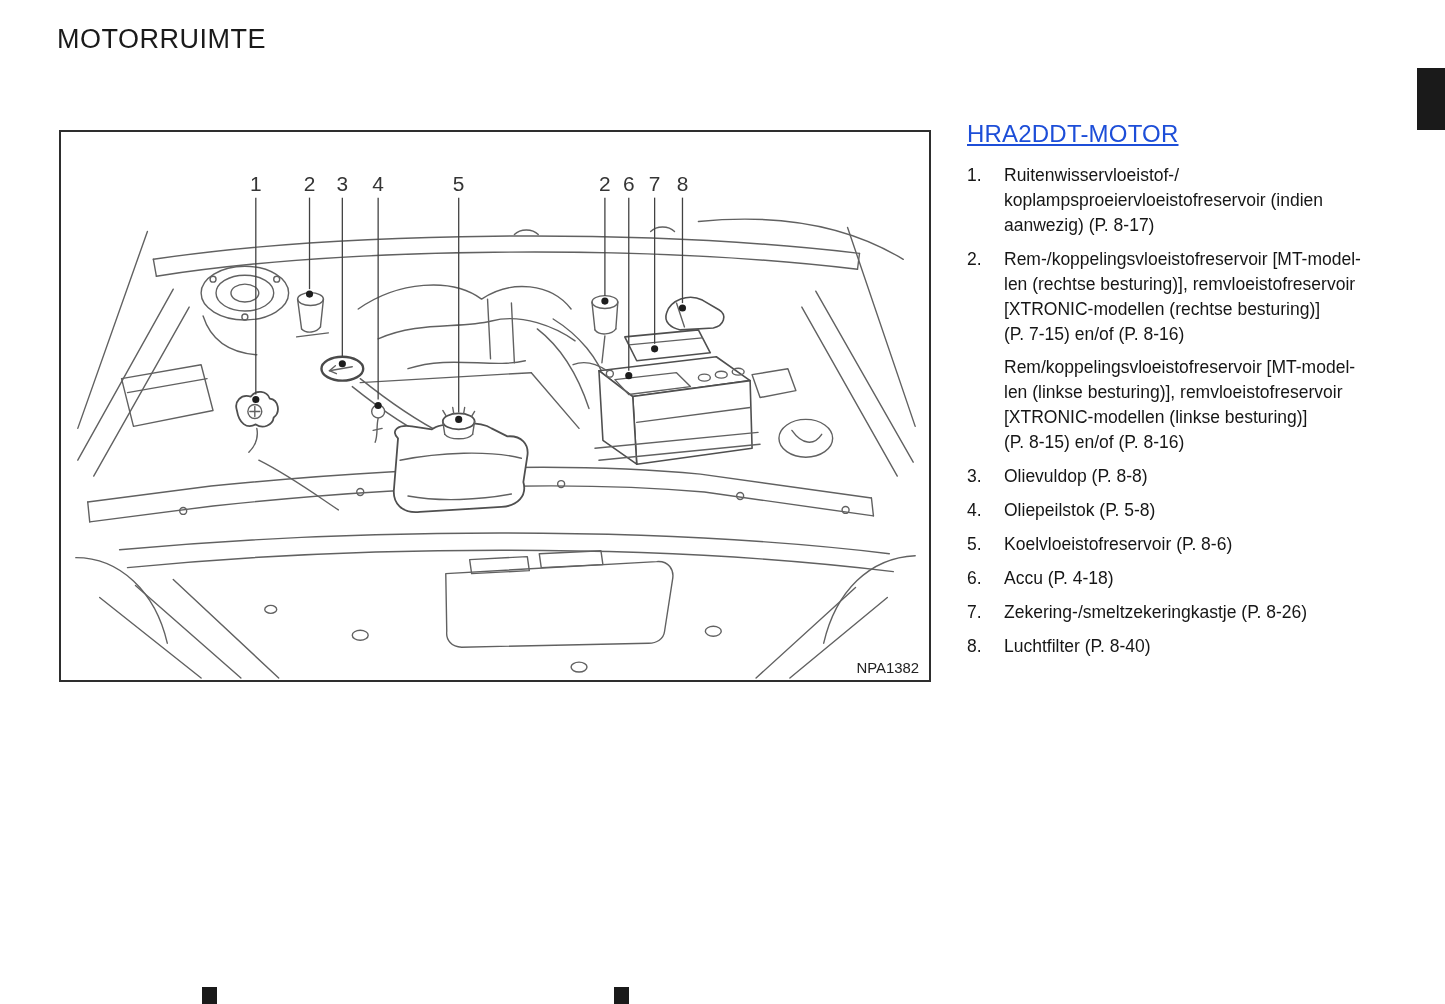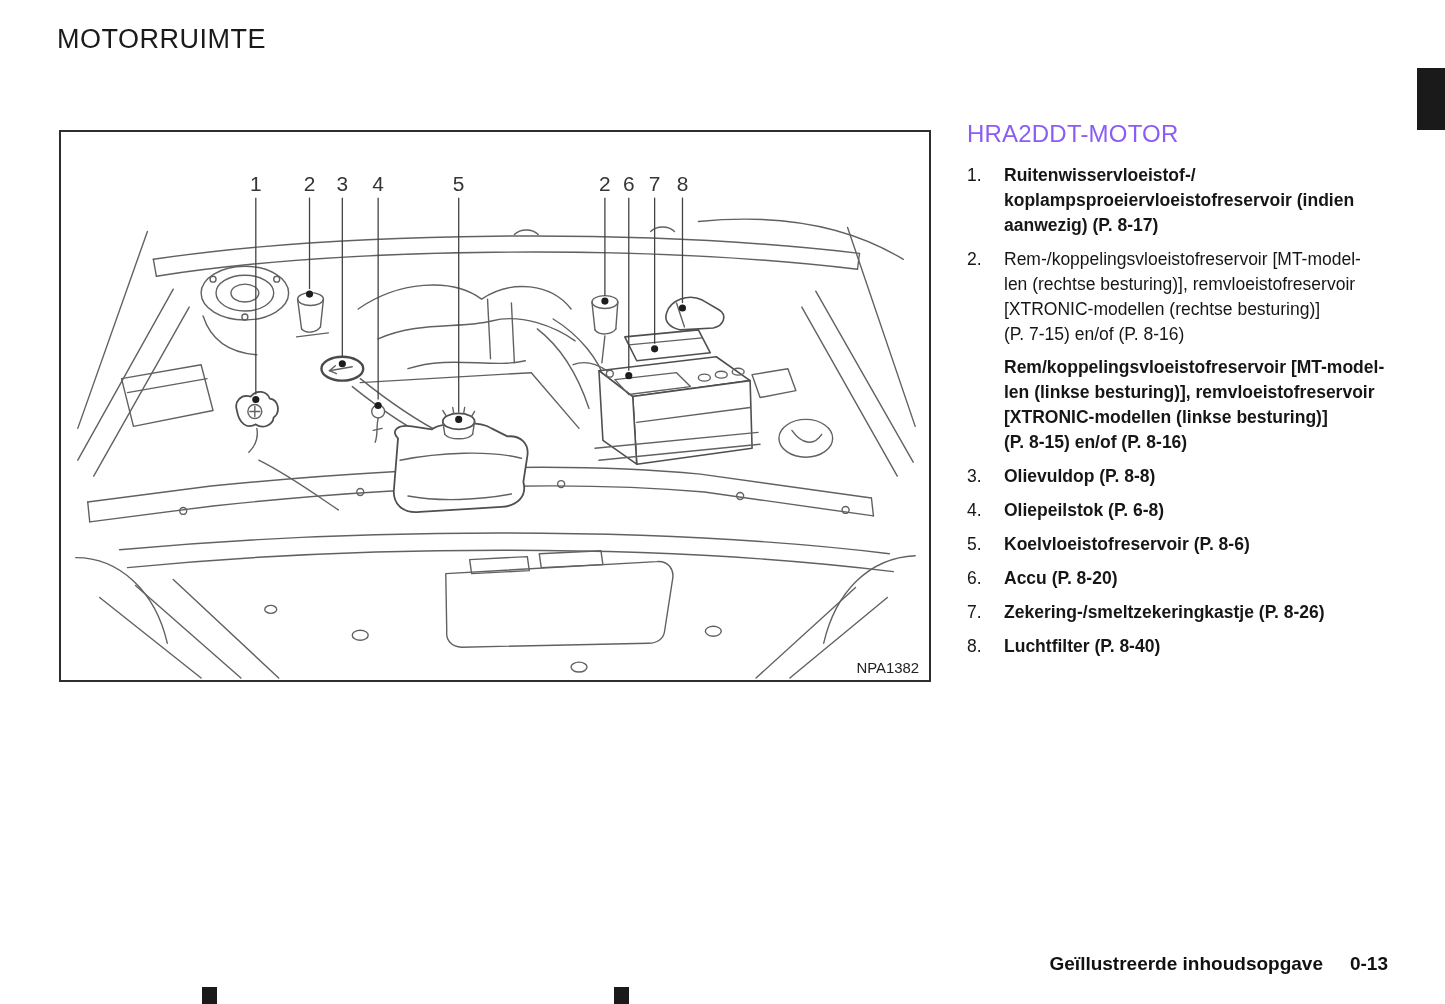--- a/index.html
+++ b/index.html
@@ -16,26 +16,26 @@
   .art{stroke:#616161;stroke-width:1.4;fill:none;stroke-linecap:round;stroke-linejoin:round;}
   .art-bold{stroke:#4a4a4a;stroke-width:2.4;fill:#fff;stroke-linecap:round;stroke-linejoin:round;}
   .art-med{stroke:#4f4f4f;stroke-width:1.8;fill:#fff;stroke-linecap:round;stroke-linejoin:round;}
   .art-fill{fill:#ffffff;stroke:#4f4f4f;stroke-width:1.6;stroke-linejoin:round;}
   .leader{stroke:#424242;stroke-width:1.3;fill:none;}
   .dot{fill:#1d1d1d;stroke:none;}
   .callout-num{font-family:"Liberation Sans",sans-serif;font-size:21px;fill:#353535;}
   .fig-code{font-family:"Liberation Sans",sans-serif;font-size:15px;fill:#222;}
 
   .legend{position:absolute;left:967px;top:120px;width:424px;}
-  .legend h2{margin:0 0 15px 0;font-size:24px;font-weight:500;color:#8b5cf6;letter-spacing:.2px;}
+  .legend h2{margin:0 0 15px 0;font-size:24px;font-weight:500;color:#1d4ed8;letter-spacing:.2px;text-decoration:underline;}
   .li{display:flex;margin-bottom:9px;font-size:17.5px;line-height:25px;color:#161616;}
   .li .num{width:37px;flex:0 0 37px;}
   .li .txt{flex:1;}
   .para{white-space:pre-line;margin:0 0 6px 0;}
-  .para:last-child{margin-bottom:0;font-weight:bold;}
+  .para:last-child{margin-bottom:0;}
 
   .footer{position:absolute;right:57px;top:953px;font-size:19px;font-weight:700;color:#111;}
   .footer .pg{margin-left:27px;font-weight:700;}
 
   .mark{position:absolute;background:#1a1a1a;}
   .mark-1{left:202px;top:987px;width:15px;height:17px;}
   .mark-2{left:614px;top:987px;width:15px;height:17px;}
   .side-tab{position:absolute;left:1417px;top:68px;width:28px;height:62px;background:#1a1a1a;}
 </style>
 </head>
@@ -275,54 +275,51 @@
     <div class="li">
       <span class="num">3.</span>
       <div class="txt">
           <div class="para">Olievuldop (P. 8-8)</div>
         </div>
     </div>
 
     <div class="li">
       <span class="num">4.</span>
       <div class="txt">
-          <div class="para">Oliepeilstok (P. 6-8)</div>
+          <div class="para">Oliepeilstok (P. 5-8)</div>
         </div>
     </div>
 
     <div class="li">
       <span class="num">5.</span>
       <div class="txt">
           <div class="para">Koelvloeistofreservoir (P. 8-6)</div>
         </div>
     </div>
 
     <div class="li">
       <span class="num">6.</span>
       <div class="txt">
-          <div class="para">Accu (P. 8-20)</div>
+          <div class="para">Accu (P. 4-18)</div>
         </div>
     </div>
 
     <div class="li">
       <span class="num">7.</span>
       <div class="txt">
           <div class="para">Zekering-/smeltzekeringkastje (P. 8-26)</div>
         </div>
     </div>
 
     <div class="li">
       <span class="num">8.</span>
       <div class="txt">
           <div class="para">Luchtfilter (P. 8-40)</div>
         </div>
     </div>
   </div>
 
-  <div class="footer">
-    <span>Geïllustreerde inhoudsopgave</span><span class="pg">0-13</span>
-  </div>
 
   <div class="mark mark-1"></div>
   <div class="mark mark-2"></div>
   <div class="side-tab"></div>
 
 </div>
 
 </body></html>

